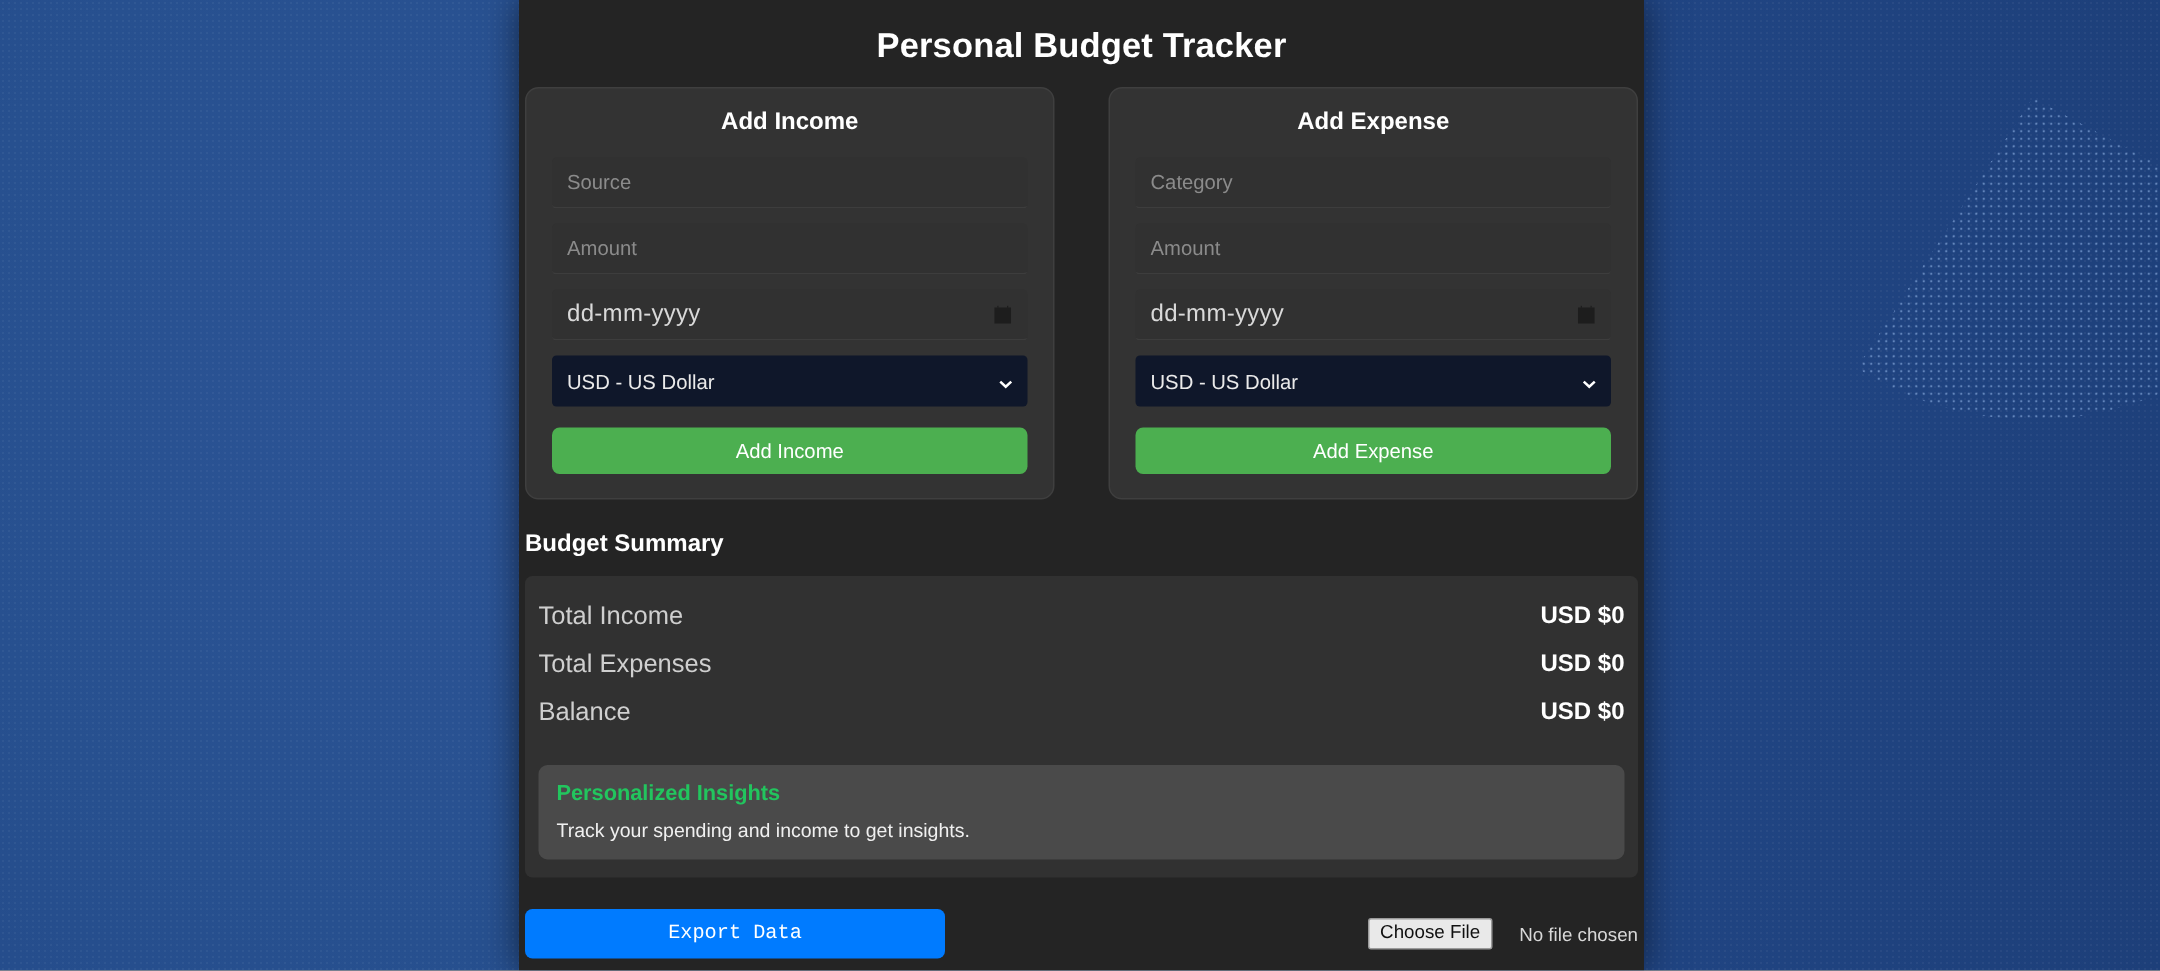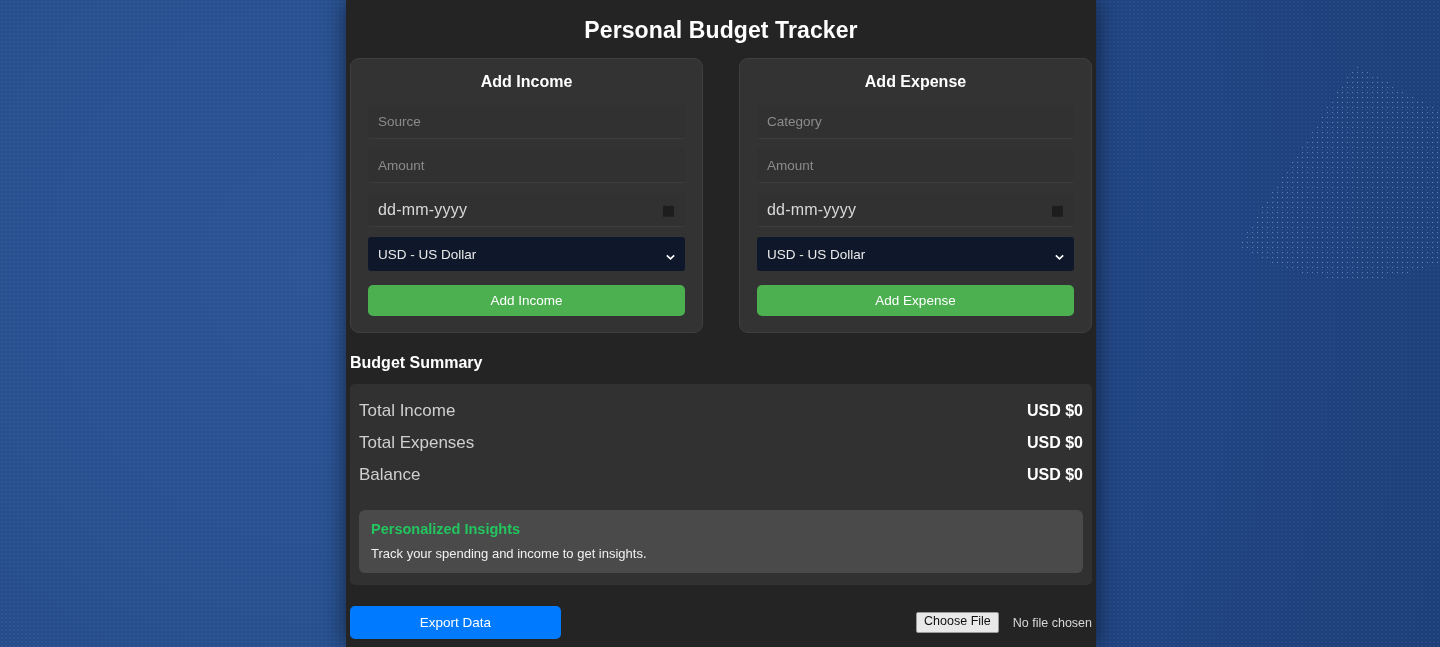--- a/index.html
+++ b/index.html
@@ -227,50 +227,51 @@
   }
 
   
   #actions {
     display: flex;
     align-items: center;
     justify-content: space-between;
     padding-top: 21px;
   }
   .btn-blue {
-    width: 211px;
+    width: 280px;
     height: 33px;
     background: #007bff;
     border: none;
     border-radius: 5px;
     color: #ffffff;
-    font-family: Liberation Sans, sans-serif;
+    font-family: Liberation Mono, monospace;
     font-size: 13.5px;
     cursor: pointer;
     flex: none;
   }
   #file-picker {
     display: flex;
     align-items: center;
-    gap: 14px;
+    gap: 2px;
   }
   #choose-file-btn {
     background: #e9e9e9;
     border: 1px solid #9a9a9a;
     border-radius: 2px;
     color: #101010;
     font-family: "Liberation Sans", sans-serif;
     font-size: 12.5px;
     padding: 2px 7px 3px;
     cursor: pointer;
     line-height: 1.1;
   }
   #file-status {
     color: #d8d8d8;
     font-size: 12.5px;
+    margin-left: 16px;
   }
 </style>
 </head>
 <body>
 
 <div id="page">
   <div id="bg-texture"></div>
   <div id="bg-fan"></div>
 
   <div id="app">

